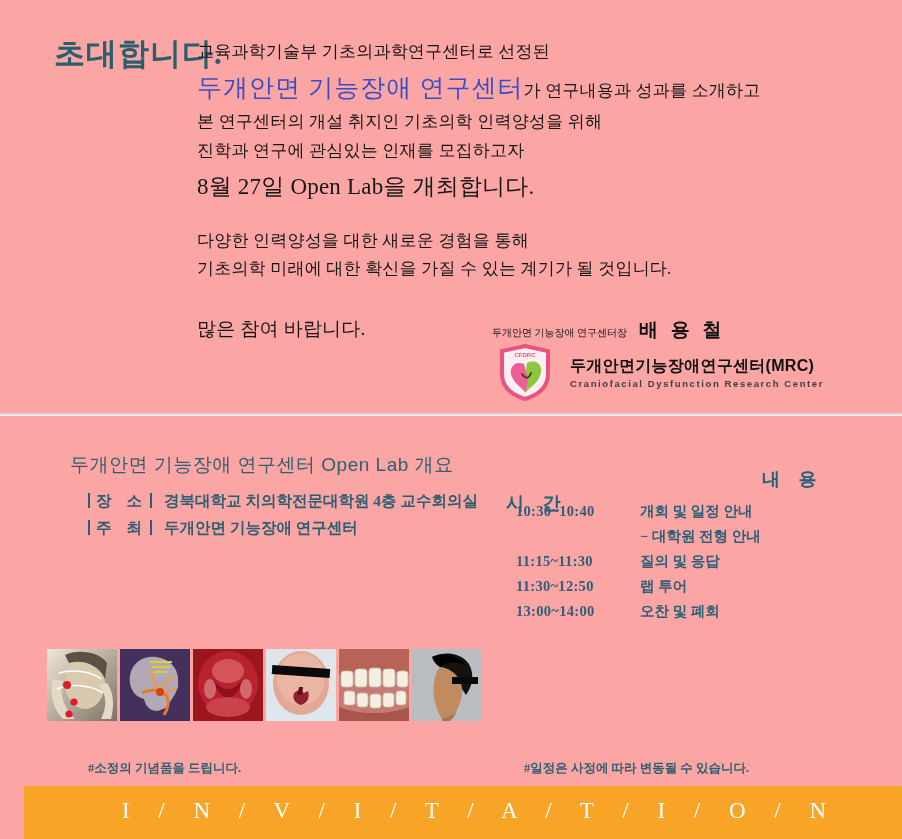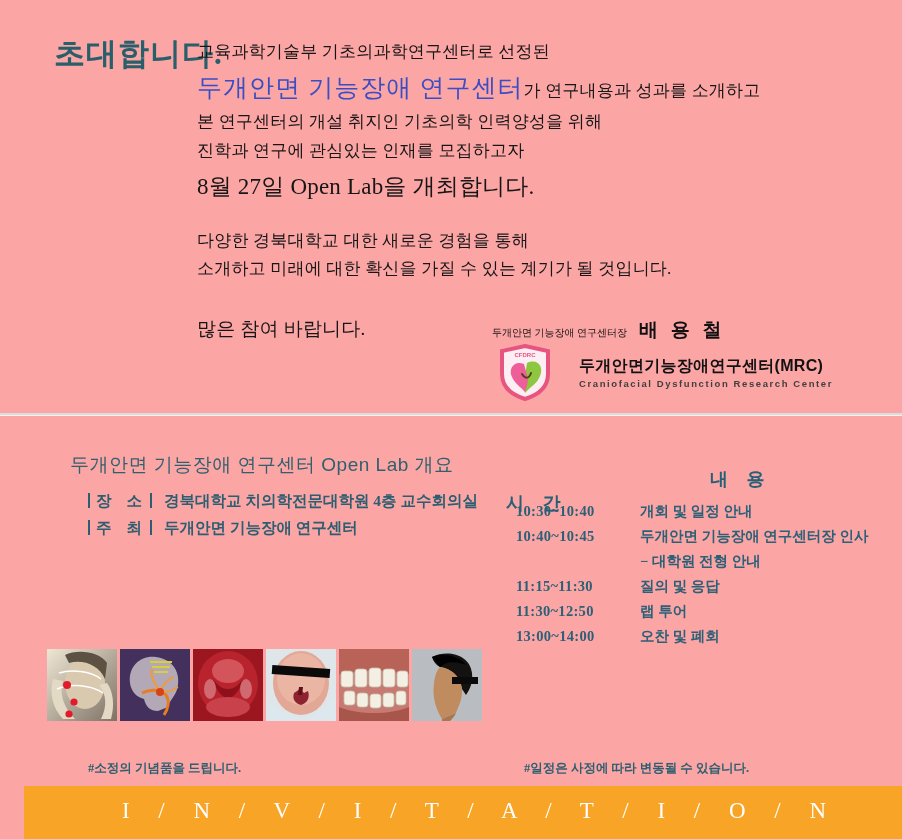--- a/index.html
+++ b/index.html
@@ -22,21 +22,21 @@
   .l6 { top:229px; }
   .l7 { top:257px; }
   .l8 { top:316px; font-size:19px; }
 
   .signature { position:absolute; left:492px; top:317px; white-space:nowrap; color:#111; }
   .signer-title { font-size:10px; }
   .signer-name { font-size:19px; font-weight:bold; word-spacing:8px; margin-left:8px; }
 
   .logo-row { position:absolute; left:497px; top:344px; display:flex; align-items:center; }
   .logo-shield { width:56px; height:57px; flex:0 0 auto; }
-  .logo-texts { margin-left:26px; }
+  .logo-texts { margin-left:17px; }
   .logo-ko { font-family:"Liberation Sans","DejaVu Sans",sans-serif; font-weight:bold;
              font-size:16px; color:#111; letter-spacing:.3px; }
   .logo-en { font-family:"Liberation Sans","DejaVu Sans",sans-serif; font-weight:bold;
              font-size:9.5px; color:#3f3f3f; letter-spacing:1.6px; margin-top:1px; }
 
   
   .divider { position:absolute; left:0; top:413px; width:902px; height:3px;
              border-top:2px solid #dcdcdc; border-bottom:1px solid #f1f1f1; }
 
   
@@ -55,21 +55,21 @@
 
   .foot-left  { position:absolute; left:88px;  top:760px; font-size:12.5px; font-weight:bold; color:#2d5f70; }
   .foot-right { position:absolute; left:524px; top:760px; font-size:12.5px; font-weight:bold; color:#2d5f70; }
 
   
   .schedule-title { position:absolute; left:600px; top:432px; font-size:24px; color:#20607a;
                     letter-spacing:3px; white-space:nowrap; }
   .schedule-head { position:absolute; top:467px; font-size:18px; color:#246076; font-weight:bold;
                    word-spacing:14px; white-space:nowrap; }
   .head-time { left:506px;margin-top:24px; }
-  .head-content { left:710px; }
+  .head-content { left:762px; }
   .schedule-rows { position:absolute; left:516px; top:502px; color:#2b6077; }
   .srow { height:25px; white-space:nowrap; font-size:14.5px; font-weight:bold; }
   .srow .stime { display:inline-block; width:124px; letter-spacing:.3px; }
   .srow .scontent { display:inline-block; }
 
   
   .banner { position:absolute; left:0; bottom:0; width:902px; height:53px; background:#f8a527;
             display:flex; align-items:center; justify-content:center;margin-left:24px; }
   .banner-text { color:#ffffff; font-size:23px; letter-spacing:2px; word-spacing:19px;
                  font-family:"Liberation Serif","DejaVu Serif",serif; padding-bottom:4px; }
@@ -80,22 +80,22 @@
 <div class="page">
 
   <div class="greeting">초대합니다.</div>
 
   <div class="intro">
     <div class="iline l1">교육과학기술부 기초의과학연구센터로 선정된</div>
     <div class="iline l2"><span class="hl">두개안면 기능장애 연구센터</span><span class="rest">가 연구내용과 성과를 소개하고</span></div>
     <div class="iline l3">본 연구센터의 개설 취지인 기초의학 인력양성을 위해</div>
     <div class="iline l4">진학과 연구에 관심있는 인재를 모집하고자</div>
     <div class="iline l5">8월 27일 Open Lab을 개최합니다.</div>
-    <div class="iline l6">다양한 경북대학교 대한 새로운 경험을 통해</div>
-    <div class="iline l7">소개하고 미래에 대한 확신을 가질 수 있는 계기가 될 것입니다.</div>
+    <div class="iline l6">다양한 인력양성을 대한 새로운 경험을 통해</div>
+    <div class="iline l7">기초의학 미래에 대한 확신을 가질 수 있는 계기가 될 것입니다.</div>
     <div class="iline l8">많은 참여 바랍니다.</div>
   </div>
 
   <div class="signature">
     <span class="signer-title">두개안면 기능장애 연구센터장</span>
     <span class="signer-name">배 용 철</span>
   </div>
 
   <div class="logo-row">
     <svg class="logo-shield" viewBox="0 0 56 57">
@@ -195,21 +195,20 @@
     </svg>
   </div>
 
   <div class="foot-left">#소정의 기념품을 드립니다.</div>
 
   <div class="schedule-head head-time">시 간</div>
   <div class="schedule-head head-content">내 용</div>
 
   <div class="schedule-rows">
     <div class="srow"><span class="stime">10:30~10:40</span><span class="scontent">개회 및 일정 안내</span></div>
-    <div class="srow"><span class="stime">10:40~10:45</span><span class="scontent">두개안면 기능장애 연구센터장 인사</span></div>
     <div class="srow"><span class="stime"></span><span class="scontent">− 대학원 전형 안내</span></div>
     <div class="srow"><span class="stime">11:15~11:30</span><span class="scontent">질의 및 응답</span></div>
     <div class="srow"><span class="stime">11:30~12:50</span><span class="scontent">랩 투어</span></div>
     <div class="srow"><span class="stime">13:00~14:00</span><span class="scontent">오찬 및 폐회</span></div>
   </div>
 
   <div class="foot-right">#일정은 사정에 따라 변동될 수 있습니다.</div>
 
   <div class="banner">
     <span class="banner-text">I / N / V / I / T / A / T / I / O / N</span>

